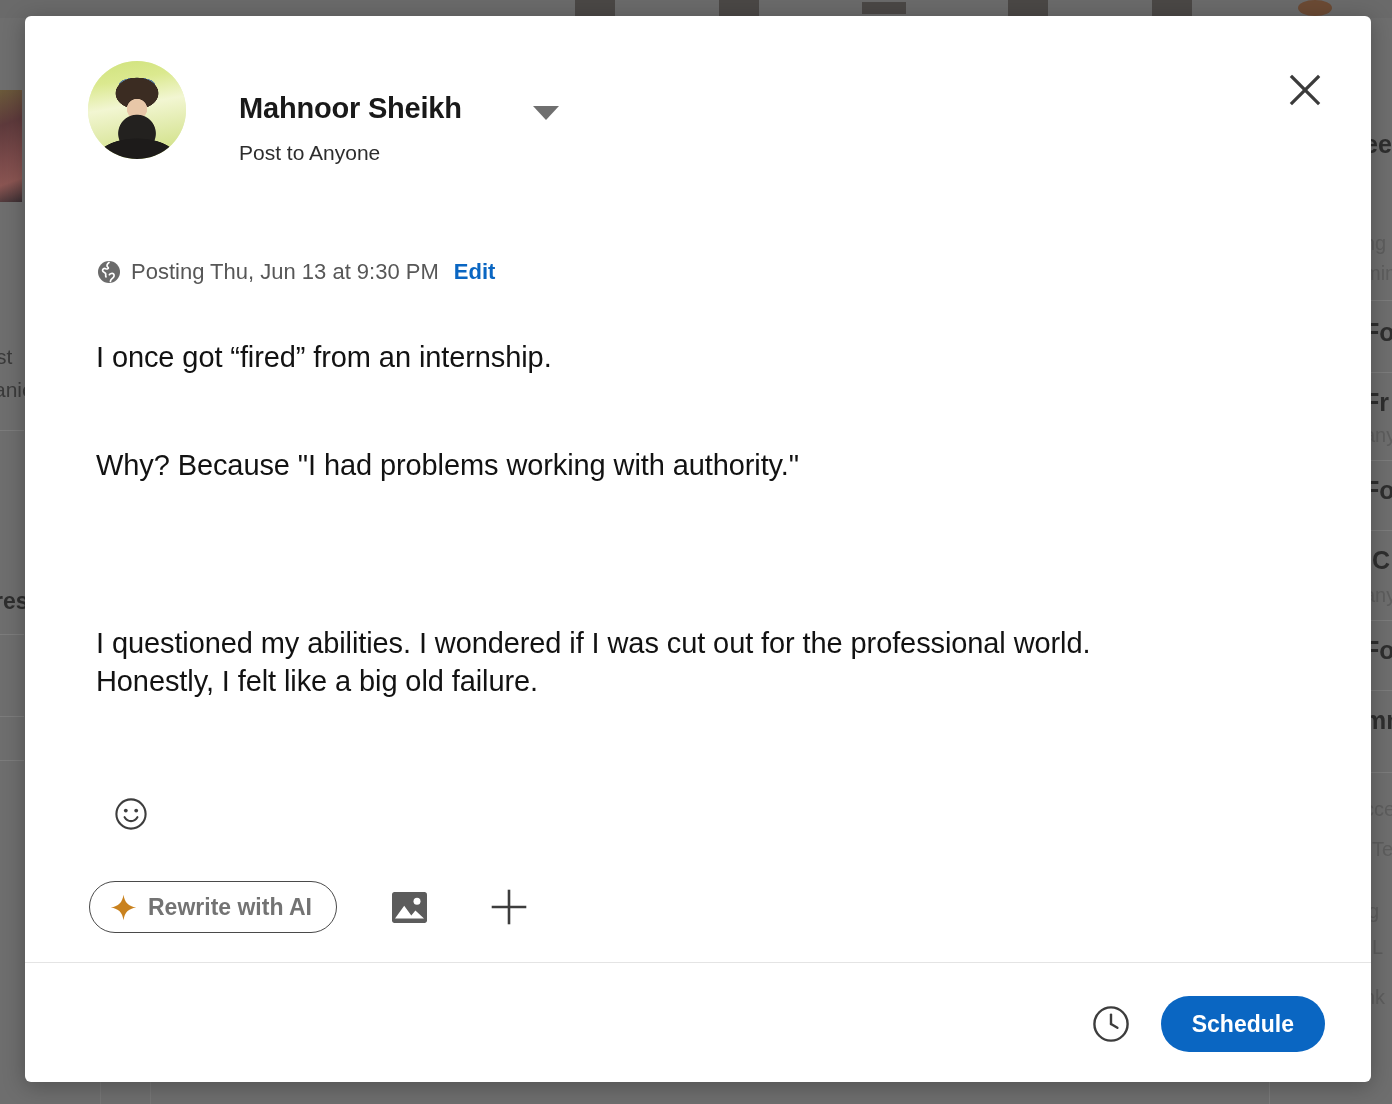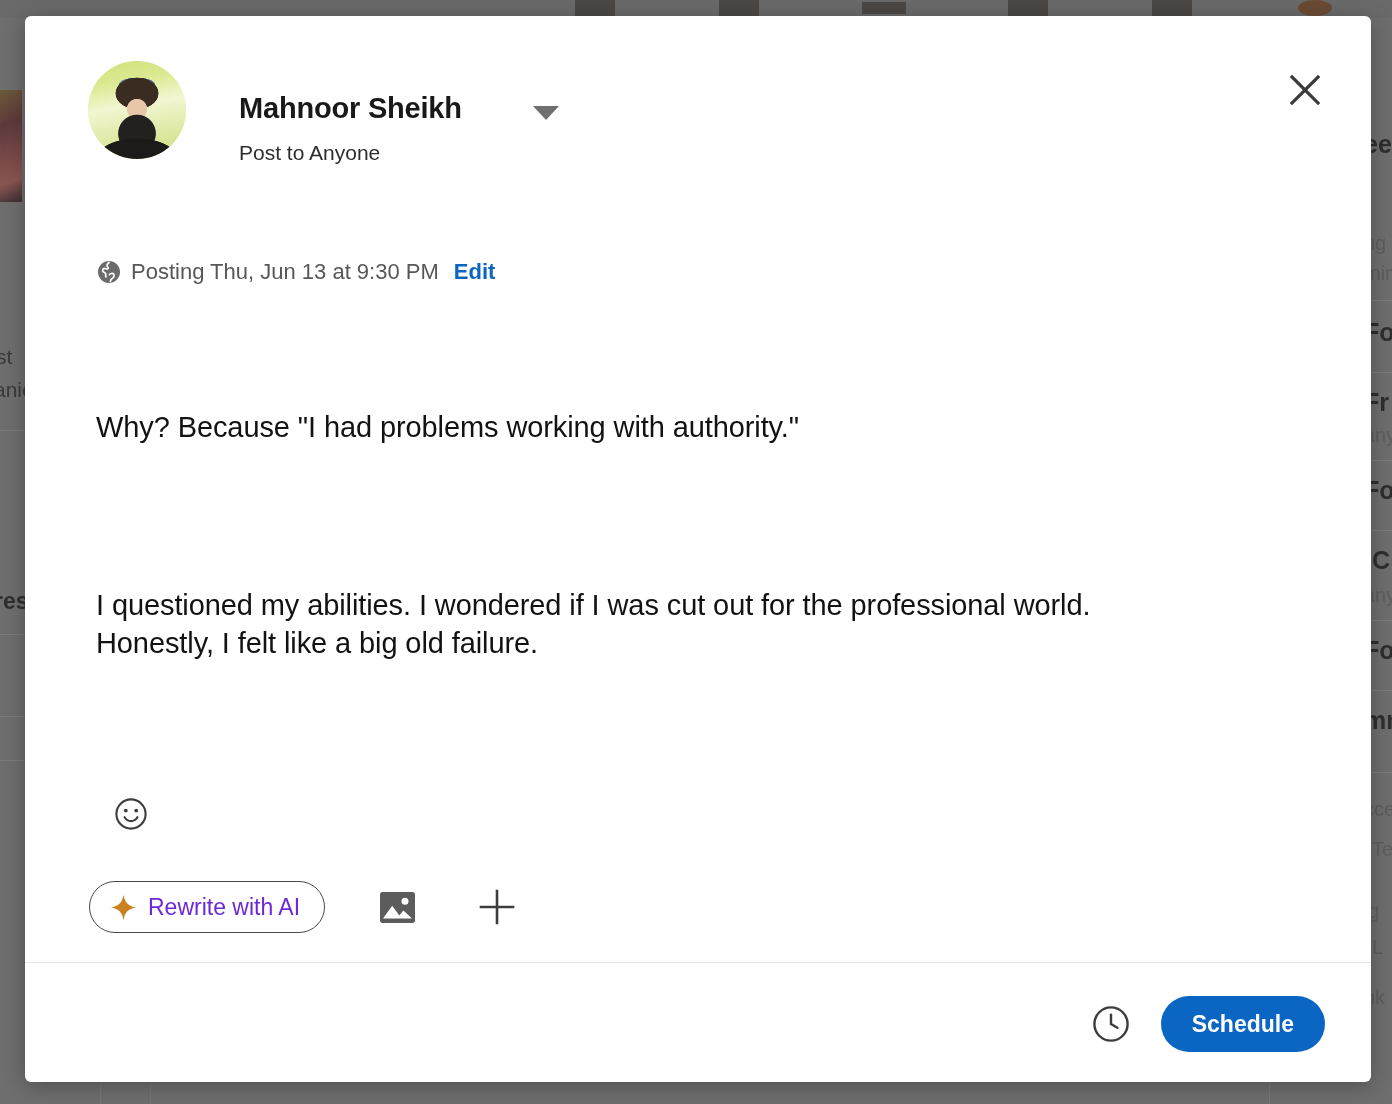--- a/index.html
+++ b/index.html
@@ -143,21 +143,21 @@
     position: absolute; left: 64px; top: 865px;
     display: flex; align-items: center;
   }
   .ai-pill {
     display: flex; align-items: center; gap: 11px;
     height: 52px; padding: 0 24px 0 20px;
     border: 1.6px solid #4a4a4a; border-radius: 26px;
     background: #ffffff; cursor: pointer;
   }
   .ai-pill .label {
-    font-size: 23px; font-weight: 400; color: #6d28d9;
+    font-size: 23px; font-weight: 700; color: #737373;
   }
   .icon-btn {
     width: 52px; height: 52px;
     display: flex; align-items: center; justify-content: center;
     cursor: pointer; border-radius: 6px;
   }
   .toolbar .img-btn { margin-left: 46px; }
   .toolbar .add-btn { margin-left: 48px; }
 
   
@@ -258,20 +258,21 @@
     <svg class="globe-icon" width="26" height="26" viewBox="0 0 26 26">
       <circle cx="13" cy="13" r="11" fill="#6b6b6b"></circle>
       <path d="M13 3.5c-2.2 1.6-2.6 3.6-1.2 4.6 1.6 1.1-.6 2.4-2.1 1.6-1.6-.9-3.3.3-3.1 2 .2 1.6 2 1.4 2.8 2.6.9 1.3-.3 2.6.6 3.6" fill="none" stroke="#ffffff" stroke-width="1.7" stroke-linecap="round"></path>
       <path d="M14.4 22.3c.2-1.9 1.5-2.3 2.6-3.5 1.1-1.2 1.6-2.9.5-3.9-1.1-1-3.3-.4-4.1.8" fill="none" stroke="#ffffff" stroke-width="1.7" stroke-linecap="round"></path>
     </svg>
     <span class="schedule-text">Posting Thu, Jun 13 at 9:30 PM</span>
     <span class="schedule-edit">Edit</span>
   </div>
 
   <div class="post-body">
+    <div class="post-line">I once got “fired” from an internship.</div>
     <div class="post-gap"></div>
     <div class="post-line">Why? Because "I had problems working with authority."</div>
     <div class="post-gap"></div>
     <div class="post-gap-sm"></div>
     <div class="post-line">I questioned my abilities. I wondered if I was cut out for the professional world.</div>
     <div class="post-line">Honestly, I felt like a big old failure.</div>
   </div>
 
   <div class="emoji-btn">
     <svg width="36" height="36" viewBox="0 0 36 36">

